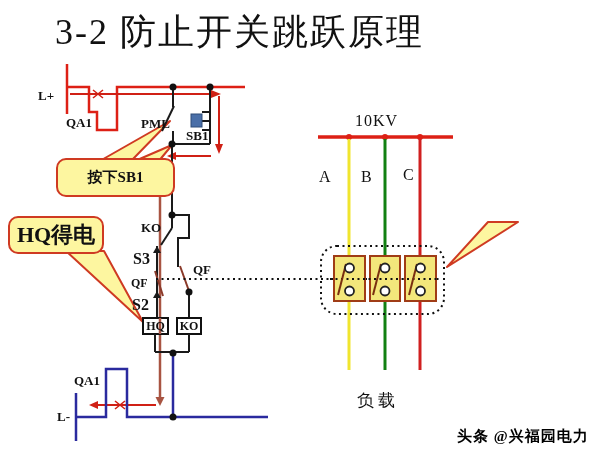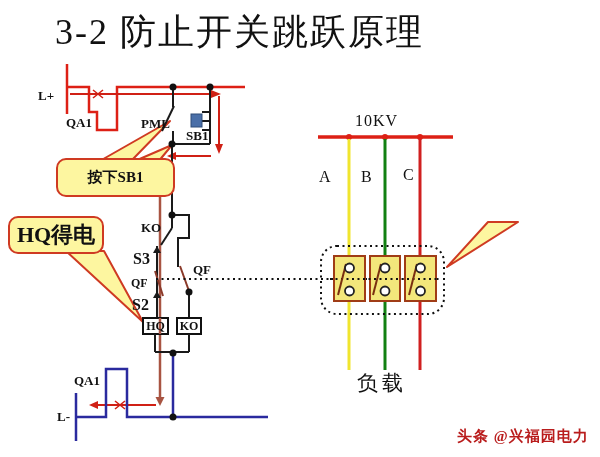--- a/index.html
+++ b/index.html
@@ -9,21 +9,21 @@
   .layer-lbl{position:absolute;left:0;top:0;width:600px;height:457px;z-index:2;pointer-events:none;}
   .lbl{position:absolute;color:#111;font-weight:bold;font-size:13px;line-height:1;white-space:nowrap;}
   .big{position:absolute;color:#111;font-weight:normal;font-size:16px;line-height:1;white-space:nowrap;}
   .title{position:absolute;left:55px;top:8px;font-size:36px;color:#111;letter-spacing:2px;white-space:nowrap;}
   .coilbox{position:absolute;display:flex;align-items:center;justify-content:center;
            font-size:12px;font-weight:bold;color:#111;background:transparent;}
   .callout{position:absolute;display:flex;flex-direction:column;align-items:center;justify-content:center;
            background:#fdf6a0;border:2.5px solid #cf3a22;border-radius:10px;
            color:#111;font-weight:bold;text-align:center;box-sizing:border-box;}
   .watermark{position:absolute;left:457px;top:427px;font-size:15px;font-weight:bold;
-             color:#b91c1c;letter-spacing:1px;white-space:nowrap;}
+             color:#000000;letter-spacing:1px;white-space:nowrap;}
 </style>
 </head>
 <body>
 
 <div class="stage">
 
   <svg class="layer-svg" width="600" height="457" viewBox="0 0 600 457">
 
     <g fill="#fdf6a0" stroke="#cf3a22" stroke-width="2" stroke-linejoin="round">
       <polygon points="98,162 132,160 170,121"></polygon>
@@ -184,20 +184,20 @@
     <div class="lbl" style="left:74px;top:374px;">QA1</div>
     <div class="lbl" style="left:57px;top:410px;">L-</div>
 
     <div class="coilbox" style="left:143px;top:318px;width:25px;height:16px;">HQ</div>
     <div class="coilbox" style="left:177px;top:318px;width:24px;height:16px;">KO</div>
 
     <div class="big" style="left:355px;top:113px;letter-spacing:1px;">10KV</div>
     <div class="big" style="left:319px;top:169px;">A</div>
     <div class="big" style="left:361px;top:169px;">B</div>
     <div class="big" style="left:403px;top:167px;">C</div>
-    <div class="big" style="left:357px;top:373px;font-size:21px;letter-spacing:4px;text-align:center;">负载</div>
+    <div class="big" style="left:357px;top:392px;font-size:17px;letter-spacing:4px;text-align:center;">负载</div>
 
     <div class="callout" style="left:56px;top:158px;width:119px;height:39px;font-size:15px;">按下SB1</div>
     <div class="callout" style="left:8px;top:216px;width:96px;height:38px;font-size:22px;">HQ得电</div>
 
     <div class="watermark">头条 @兴福园电力</div>
   </div>
 </div>
 
 </body></html>

